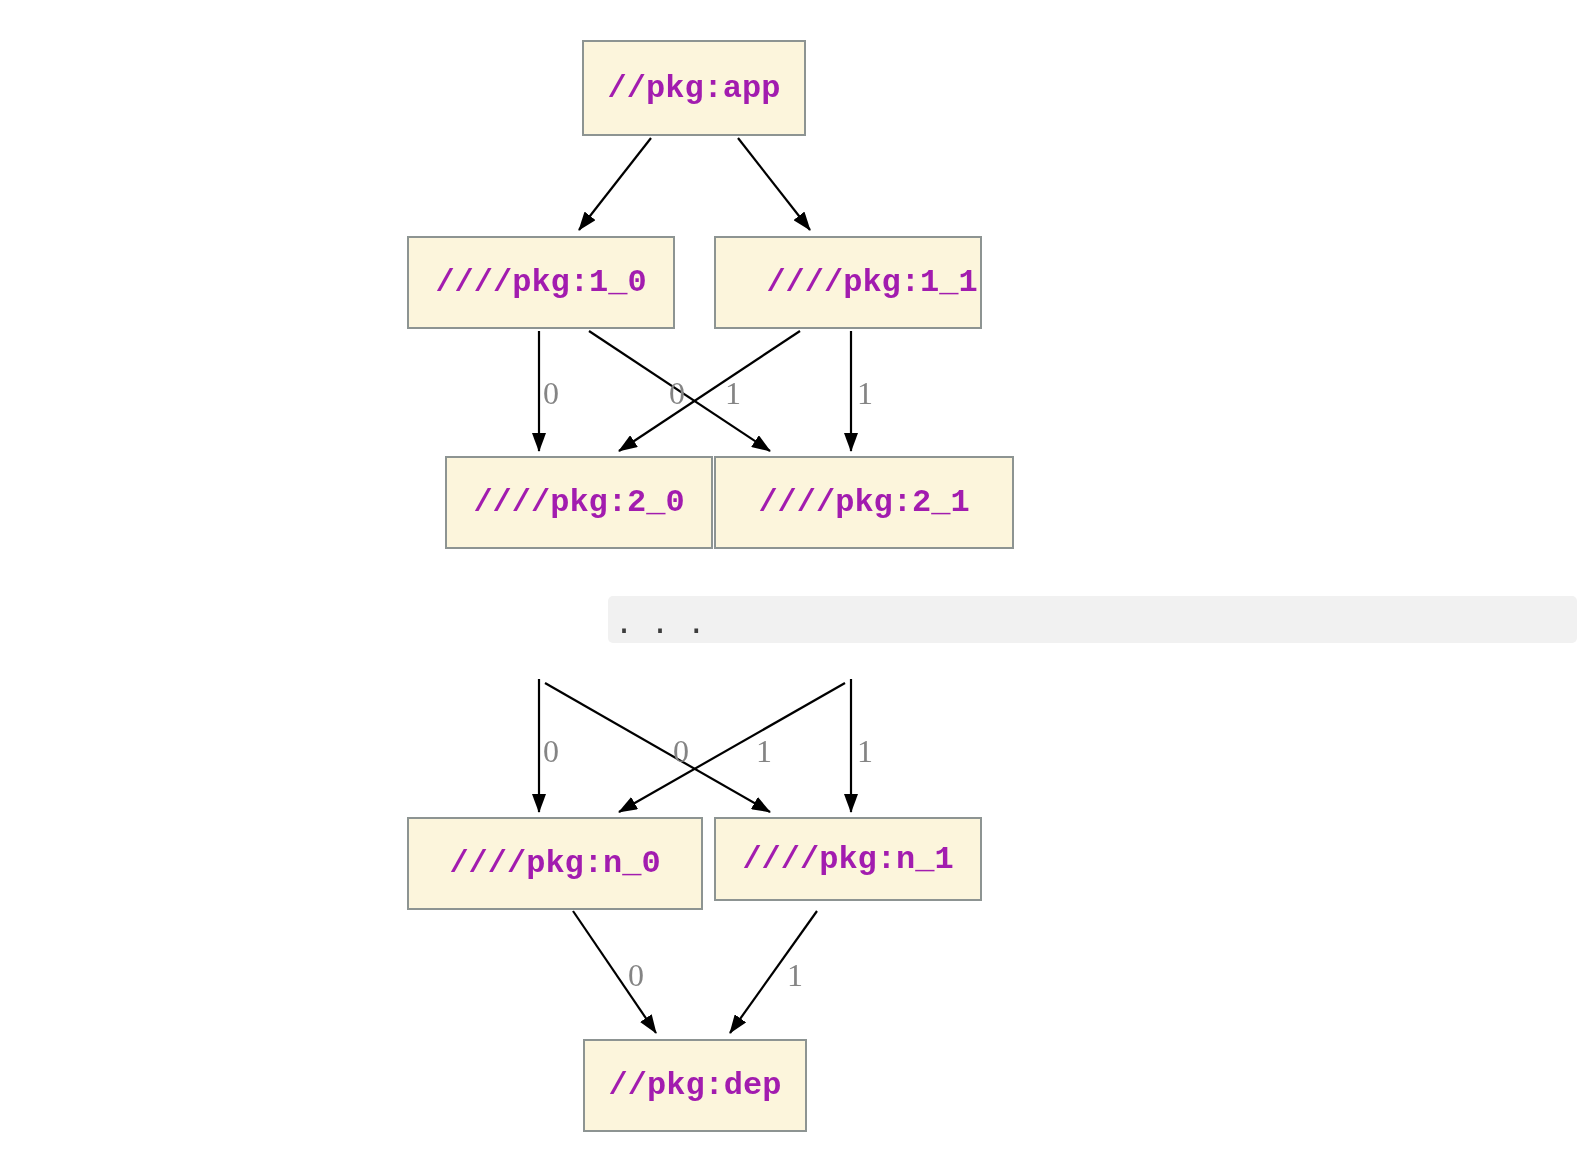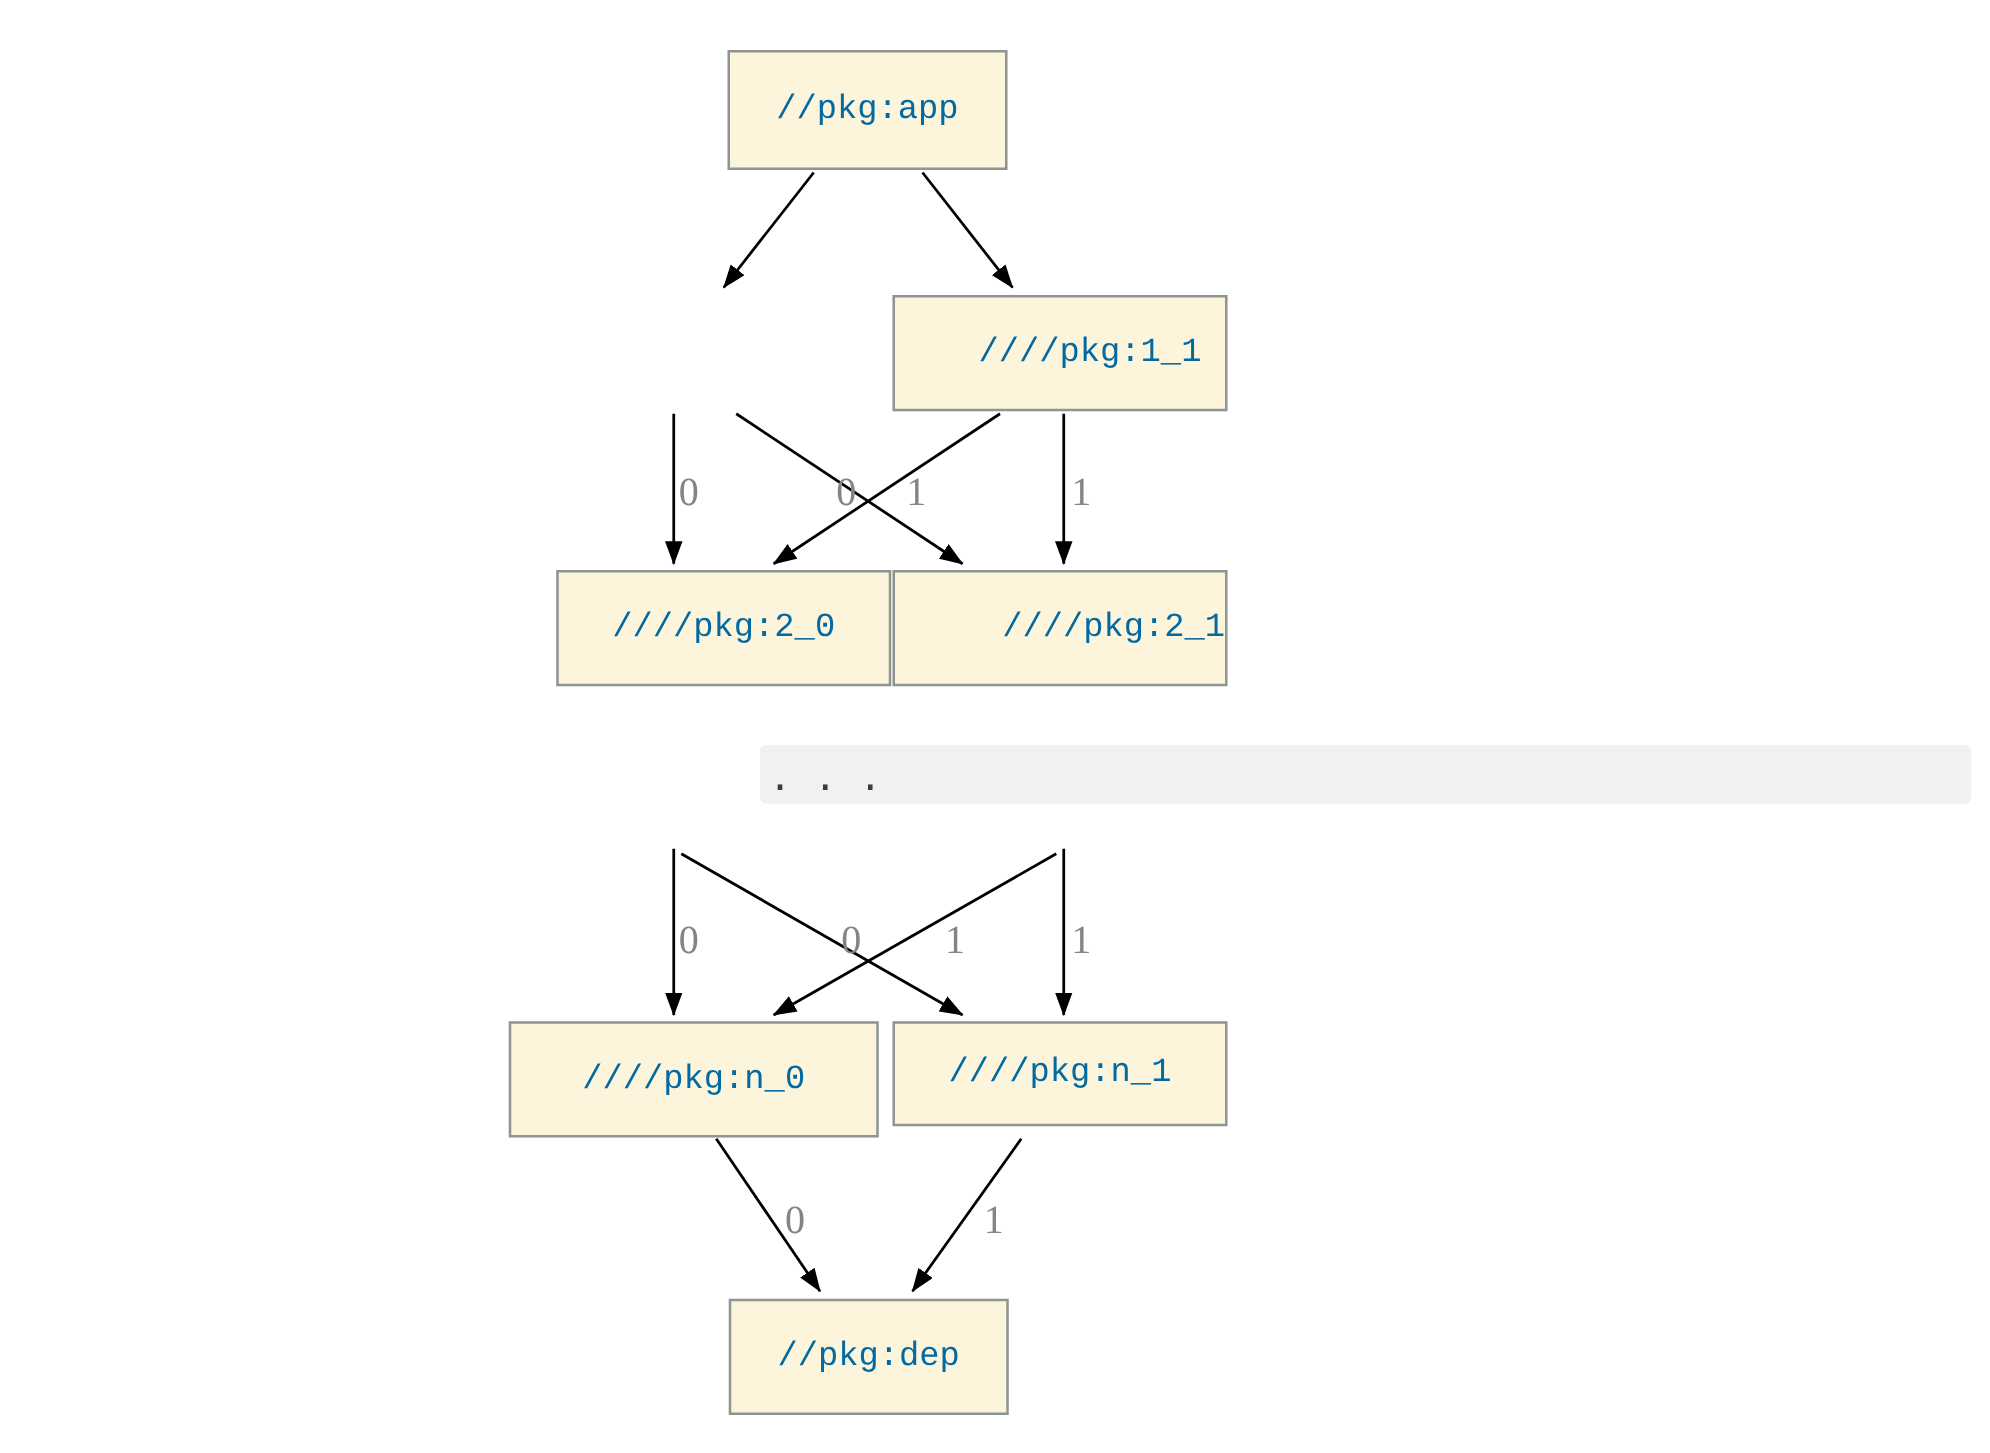--- a/index.html
+++ b/index.html
@@ -17,31 +17,31 @@
     font-size:32px;
     fill:var(--edge-label-color,#848484);
   }
   .node{
     position:absolute;
     box-sizing:border-box;
     background:var(--node-fill,#fcf5dc);
     border:2.5px solid var(--node-border,#8d9492);
     display:flex;align-items:center;justify-content:center;
     font-family:"Liberation Mono",monospace;
-    font-weight:normal;
-    font-size:27px;
-    color:#0369a1;
+    font-weight:bold;
+    font-size:32px;
+    color:#a21caf;
     white-space:pre;
   }
   
   .pos-app {left:582px;top:40px;  width:224px;height:96px;}
   .pos-1_0 {left:407px;top:236px; width:268px;height:93px;}
   .pos-1_1 {left:714px;top:236px; width:268px;height:93px;padding-left:48px;}
   .pos-2_0 {left:407px;top:456px; width:268px;height:93px;margin-left:38px;}
-  .pos-2_1 {left:714px;top:456px; width:268px;height:93px;justify-content:flex-end;}
+  .pos-2_1 {left:714px;top:456px; width:300px;height:93px;}
   .pos-n_0 {left:407px;top:817px; width:296px;height:93px;}
   .pos-n_1 {left:714px;top:817px; width:268px;height:84px;text-align:center;}
   .pos-dep {left:583px;top:1039px;width:224px;height:93px;}
 
   .codebar{
     position:absolute;
     left:608px;top:596px;width:969px;height:47px;
     box-sizing:border-box;
     background:var(--code-block-bg,#f1f1f1);
     border-radius:5px;
@@ -95,20 +95,23 @@
       <text class="edge-label" x="857" y="762">1</text>
 
       <text class="edge-label" x="628" y="986">0</text>
       <text class="edge-label" x="787" y="986">1</text>
     </g>
   </svg>
 
   <div class="node pos-app">
     <span>//pkg:app</span>
   </div>
+  <div class="node pos-1_0">
+    <span>////pkg:1_0</span>
+  </div>
   <div class="node pos-1_1">
     <span>////pkg:1_1</span>
   </div>
   <div class="node pos-2_0">
     <span>////pkg:2_0</span>
   </div>
   <div class="node pos-2_1">
     <span>////pkg:2_1</span>
   </div>
   <div class="node pos-n_0">

